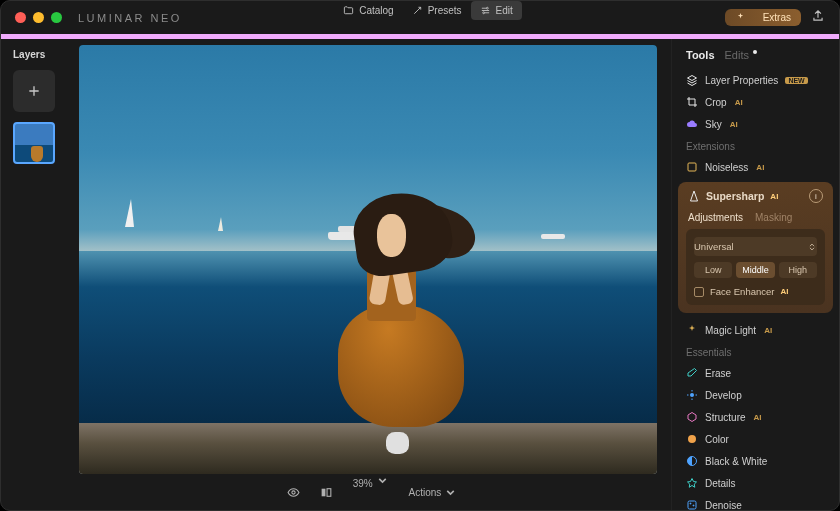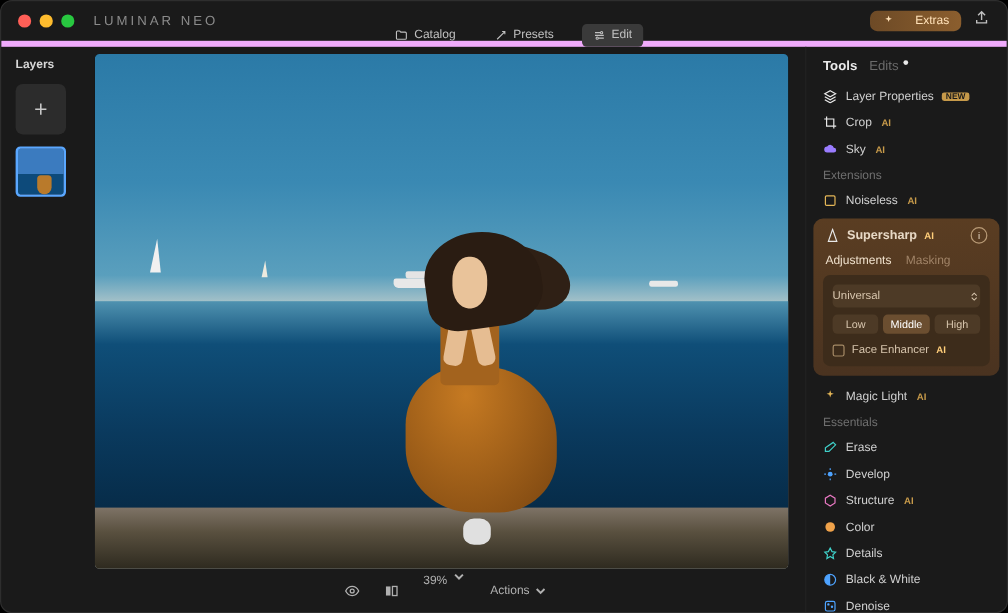--- a/index.html
+++ b/index.html
@@ -15,21 +15,21 @@
     position: relative;
   }
   .titlebar {
     height: 38px; display:flex; align-items:center; padding: 0 14px; gap:10px;
     border-bottom: 5px solid #f0abfc;
   }
   .traffic { display:flex; gap:7px; }
   .traffic span { width:11px; height:11px; border-radius:50%; display:block; }
   .tl-close{background:#ff5f57;} .tl-min{background:#febc2e;} .tl-max{background:#28c840;}
   .brand { font-size:11px; letter-spacing:2.5px; color:#8b8b8b; font-weight:500; margin-left:6px;}
-  .top-center { position:absolute; left:16px; right:0; top:0; height:38px; display:flex; align-items:flex-end; justify-content:center; gap:14px; pointer-events:none;}
+  .top-center { position:absolute; left:16px; right:0; top:0; height:38px; display:flex; align-items:flex-start; justify-content:center; gap:0; pointer-events:none;}
   .top-center > * { pointer-events:auto; }
   .pill { display:flex; align-items:center; gap:5px; font-size:10px; color:#c0c0c0; padding:4px 9px; border-radius:4px; cursor:pointer;}
   .pill.active { background:#3a3a3a; }
   .pill svg { width:11px; height:11px; }
   .top-right { margin-left:auto; display:flex; align-items:center; gap:10px;}
   .extras { display:flex; align-items:center; gap:17px; background: linear-gradient(90deg,#6d4a26,#8b5e2e); color:#ffe1b8; padding:3px 10px; border-radius:6px; font-size:10px; cursor:pointer;}
   .extras svg{width:11px;height:11px;}
   .share { color:#c0c0c0; cursor:pointer;}
   .body { flex:1; display:flex; min-height:0;}
   
@@ -314,31 +314,31 @@
         <span class="nm">Structure</span>
         <span class="badge">AI</span>
       </div>
       <div class="tool-row">
         <svg class="i-orange" viewBox="0 0 24 24" fill="currentColor">
             <circle cx="12" cy="12" r="8"></circle>
           </svg>
         <span class="nm">Color</span>
       </div>
       <div class="tool-row">
-        <svg class="i-teal" viewBox="0 0 24 24" fill="none" stroke="currentColor" stroke-width="2">
-            <path d="M12 3l3 6 6 .9-4.5 4.4 1 6.2L12 17l-5.5 3.5 1-6.2L3 9.9 9 9l3-6z"></path>
-          </svg>
-        <span class="nm">Details</span>
-      </div>
-      <div class="tool-row">
         <svg class="i-blue" viewBox="0 0 24 24" fill="currentColor">
             <path d="M12 3a9 9 0 100 18V3z"></path>
             <circle cx="12" cy="12" r="9" fill="none" stroke="currentColor" stroke-width="2"></circle>
           </svg>
         <span class="nm">Black &amp; White</span>
+      </div>
+      <div class="tool-row">
+        <svg class="i-teal" viewBox="0 0 24 24" fill="none" stroke="currentColor" stroke-width="2">
+            <path d="M12 3l3 6 6 .9-4.5 4.4 1 6.2L12 17l-5.5 3.5 1-6.2L3 9.9 9 9l3-6z"></path>
+          </svg>
+        <span class="nm">Details</span>
       </div>
       <div class="tool-row">
         <svg class="i-blue" viewBox="0 0 24 24" fill="none" stroke="currentColor" stroke-width="2">
             <rect x="4" y="4" width="16" height="16" rx="3"></rect>
             <circle cx="9" cy="9" r="1" fill="currentColor"></circle>
             <circle cx="15" cy="13" r="1" fill="currentColor"></circle>
           </svg>
         <span class="nm">Denoise</span>
       </div>
 

